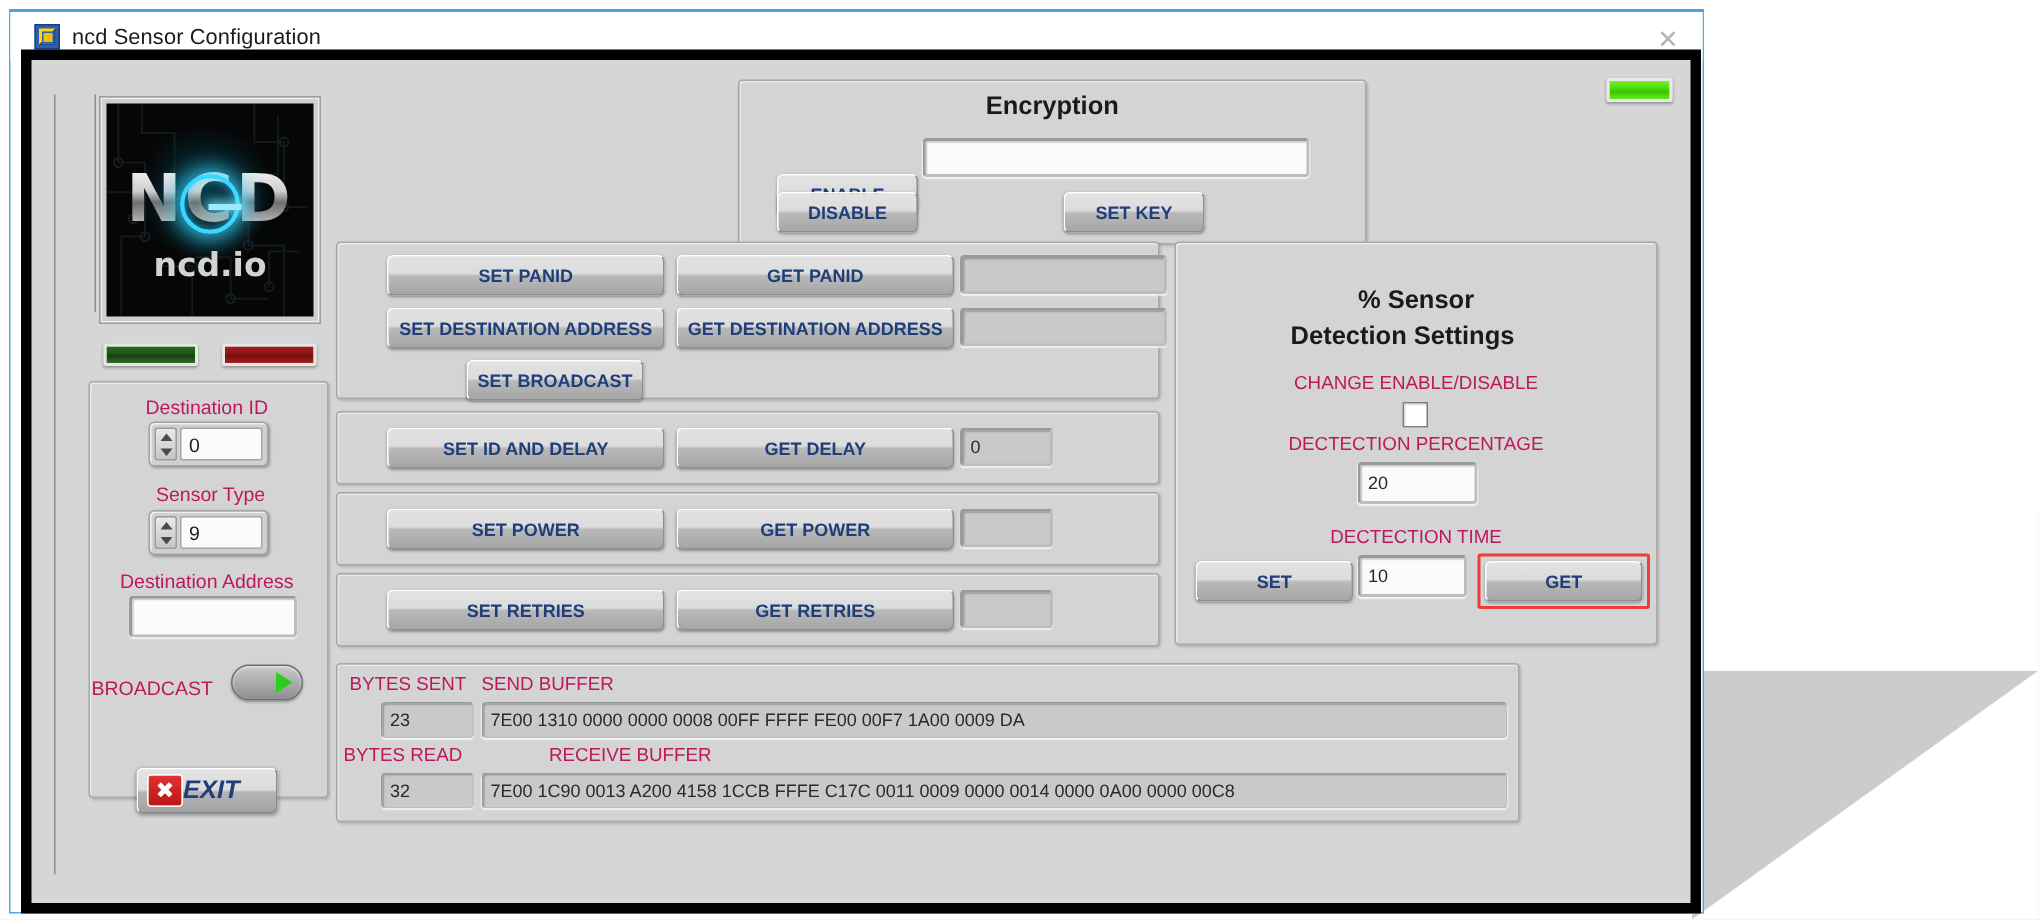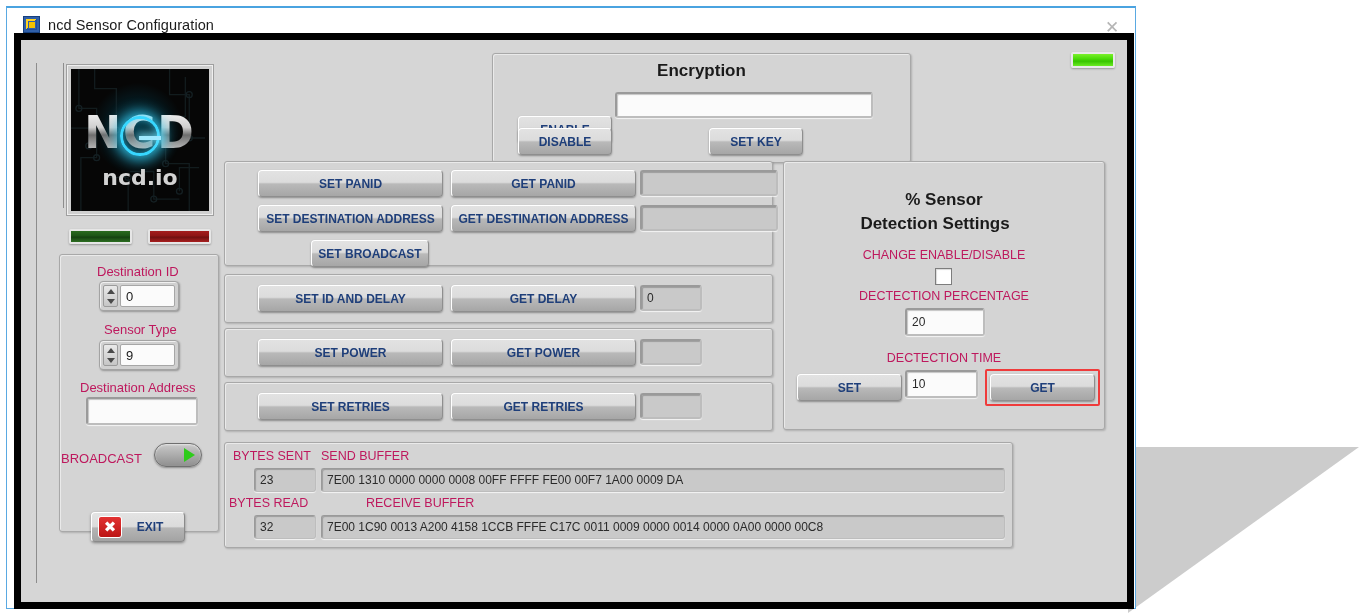--- a/index.html
+++ b/index.html
@@ -257,23 +257,24 @@
     width: 24px; height: 22px; margin-left: 6px;
     background: linear-gradient(to bottom, #e23232, #bc1515);
     border: 1px solid #ffffff;
     border-radius: 3px;
     color: #ffffff; font-weight: bold; font-size: 15px;
     display: flex; align-items: center; justify-content: center;
     font-family: "DejaVu Sans", sans-serif;
     flex: none;
   }
   .exit-lbl {
-    flex: 1; text-align: center;
-    color: #1f3f7a; font-weight: bold; font-size: 12px;
+    flex: 1; text-align: left;
+    color: #1f3f7a; font-weight: bold; font-size: 17px;
     padding-right: 6px;
+    font-style: italic;
   }
 
   
   .hl-ring {
     position: absolute;
     border: 2px solid #ef3b3b;
     border-radius: 2px;
     pointer-events: none;
   }
 

